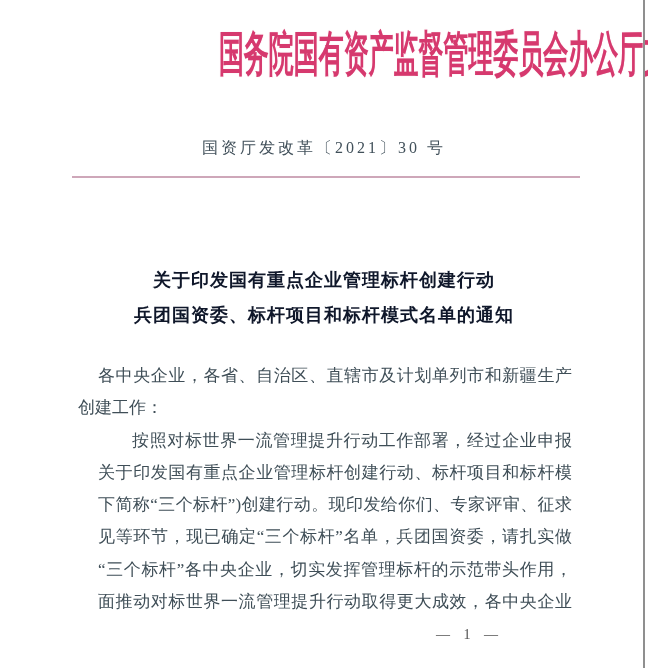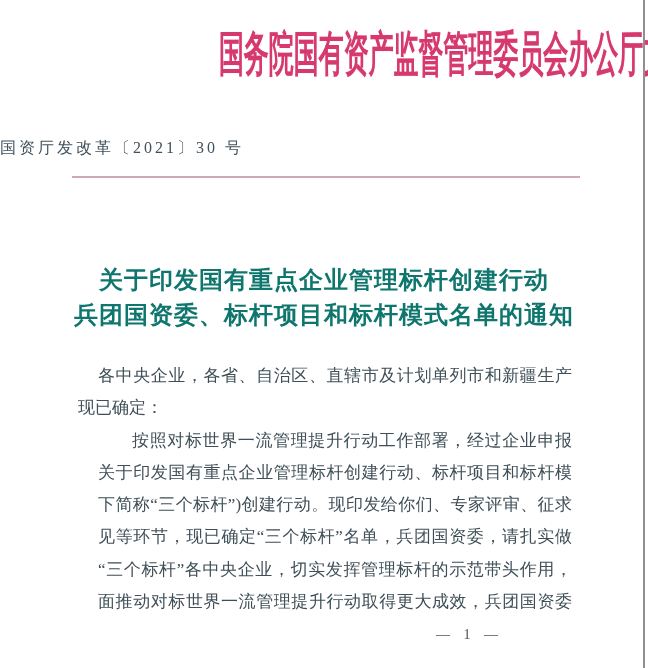--- a/index.html
+++ b/index.html
@@ -20,37 +20,38 @@
     font-size:48px;
     font-weight:bold;
     color:#d6396e;
     letter-spacing:0px;
     transform:scaleX(0.52);
     transform-origin:50% 50%;
     text-shadow:0 0 1px rgba(214,57,110,0.45);
   }
   .doc-number{
     position:absolute;top:138px;left:0;width:100%;
+    text-align:center;
     font-size:16px;
     letter-spacing:3px;
     color:#41505a;
   }
   .red-rule{
     position:absolute;top:176px;left:72px;width:508px;height:2px;
     background:#bd8aa2;
     opacity:0.75;
   }
   .doc-title{
     position:absolute;top:263px;left:0;width:100%;
     text-align:center;
-    font-size:24px;
+    font-size:18px;
     font-weight:bold;
     line-height:35px;
     letter-spacing:1px;
-    color:#0f766e;
+    color:#0f172a;
   }
   .body-block{
     position:absolute;top:360px;left:78px;width:494px;
     font-size:17px;
     line-height:32.3px;
     color:#3f4e57;
   }
   .bl{white-space:nowrap;}
   .jline{
     white-space:normal;
@@ -87,26 +88,26 @@
 
   <div class="red-rule"></div>
 
   <div class="doc-title">
     <div>关于印发国有重点企业管理标杆创建行动</div>
     <div>兵团国资委、标杆项目和标杆模式名单的通知</div>
   </div>
 
   <div class="body-block">
     <div class="bl jline">各中央企业，各省、自治区、直辖市及计划单列市和新疆生产建设</div>
-    <div class="bl">现已确定：</div>
+    <div class="bl">创建工作：</div>
     <div class="bl jline indent">按照对标世界一流管理提升行动工作部署，经过企业申报</div>
     <div class="bl jline">关于印发国有重点企业管理标杆创建行动、标杆项目和标杆模式(以</div>
     <div class="bl jline">下简称“三个标杆”)创建行动。现印发给你们、专家评审、征求意</div>
     <div class="bl jline">见等环节，现已确定“三个标杆”名单，兵团国资委，请扎实做好</div>
     <div class="bl jline">“三个标杆”各中央企业，切实发挥管理标杆的示范带头作用，以点带</div>
-    <div class="bl jline">面推动对标世界一流管理提升行动取得更大成效，兵团国资委</div>
+    <div class="bl jline">面推动对标世界一流管理提升行动取得更大成效，各中央企业</div>
   </div>
 
   <div class="page-number">— 1 —</div>
 
   <div class="scan-edge"></div>
 
 </div>
 
 </body></html>

